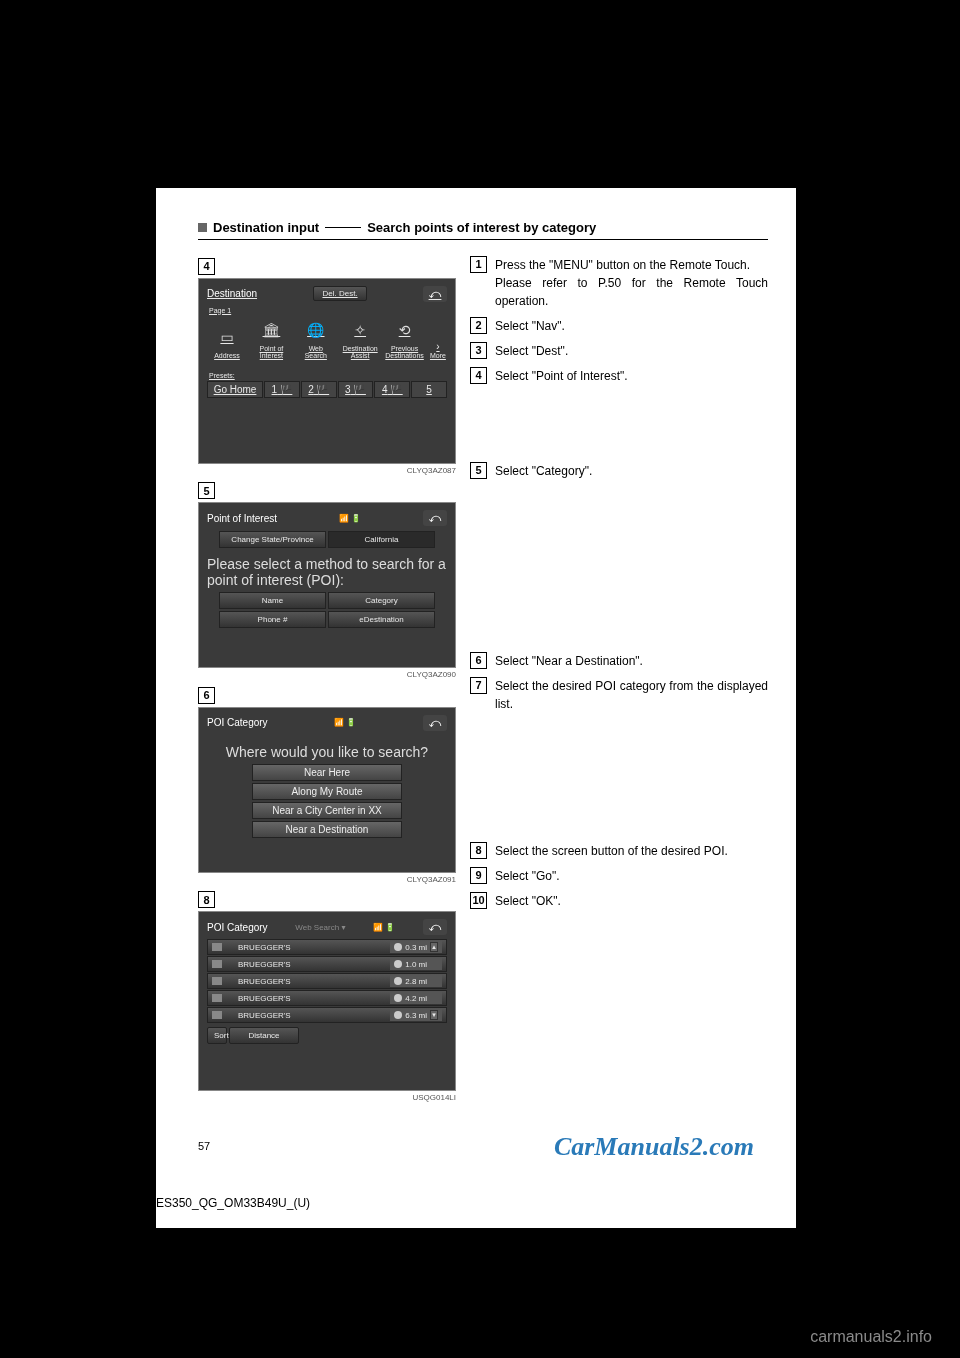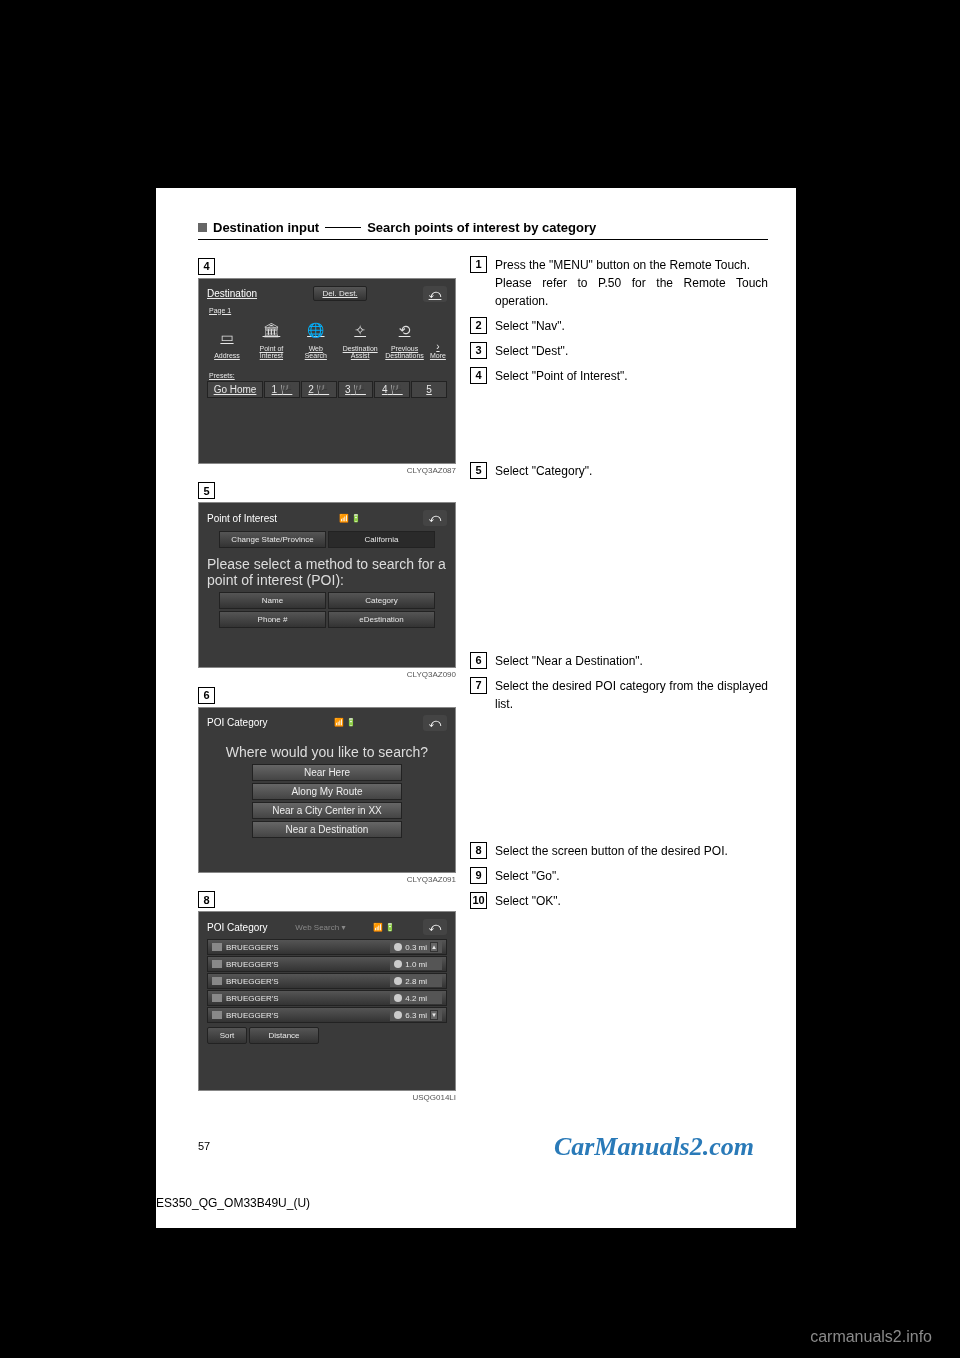--- a/index.html
+++ b/index.html
@@ -97,21 +97,21 @@
   .list-btn {
     background: linear-gradient(#666,#444); border: 1px solid #222;
     margin: 2px auto; width: 150px; font-size: 10px; padding: 2px 0;
     text-align: center; color: #eee;
   }
   .result-row {
     display: flex; justify-content: space-between; align-items: center;
     background: linear-gradient(#555,#333); border: 1px solid #222;
     margin: 1px 4px; padding: 1px 4px; font-size: 8px;
   }
-  .result-left { display: flex; align-items: center; gap: 4px; }
+  .result-left { display: flex; align-items: center; gap: 16px; }
   .tiny-icon { width: 10px; height: 8px; background: #888; }
   .dist { background: #555; padding: 1px 4px; font-size: 8px; display: flex;
     align-items:center; gap: 3px;}
   .tiny-circ { width: 8px; height: 8px; border-radius: 50%; background: #ccc; }
   .footer-row { display: flex; gap: 2px; padding: 3px 4px; }
   .right-step { display: flex; gap: 8px; margin-bottom: 7px; align-items: flex-start; }
   .right-step .step-badge { flex-shrink: 0; margin-bottom: 0; }
   .right-step-text { text-align: justify; }
   .right-block { }
   .sb1 { height: 186px; text-decoration: underline; }
@@ -280,21 +280,21 @@
                 <span class="tiny-icon"></span>
                 <span>BRUEGGER'S</span>
               </div>
             <div class="dist">
                 <span class="tiny-circ"></span>
                 <span>6.3 mi</span>
                 <span class="scroll-ind">▾</span>
               </div>
           </div>
           <div class="footer-row">
-            <div class="btn" style="width:40px">Sort</div>
+            <div class="btn" style="width:20px">Sort</div>
             <div class="btn" style="width:70px">Distance</div>
           </div>
         </div>
         <div class="ref-code">USQG014LI</div>
       </div>
 
     </div>
 
     <div class="right-col">
 

